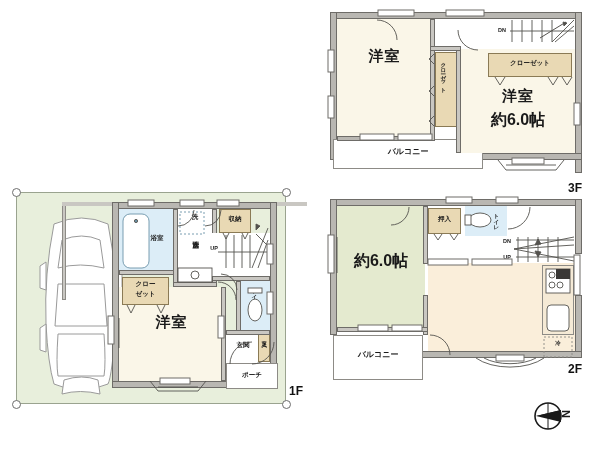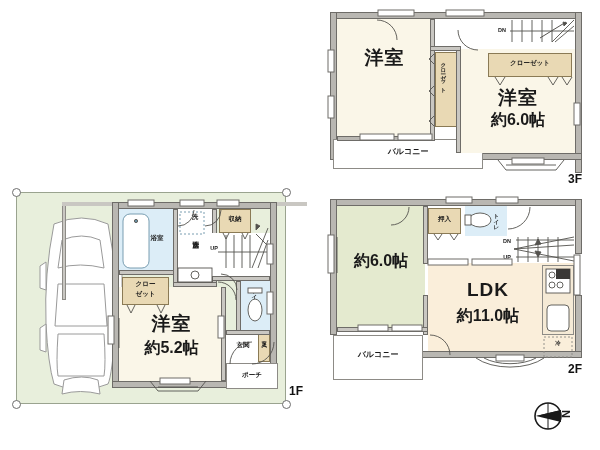--- a/index.html
+++ b/index.html
@@ -13,21 +13,21 @@
   .wall{position:absolute;background:#b9b7b2;border:1px solid #6e6c68;box-sizing:border-box;}
   .wall.thin{background:#c9c7c2;}
   .room{position:absolute;box-sizing:border-box;}
   .rm-yo{background:#faf6e8;}      
   .rm-wa{background:#e4eacf;}      
   .rm-ldk{background:#faeeda;}     
   .rm-white{background:#ffffff;}
   .rm-blue{background:#dcedf7;}    
   .rm-tan{background:#e9d9b4;border:1px solid #8a7a55;}
   .lbl{position:absolute;text-align:center;line-height:1.05;white-space:nowrap;}
-  .lbl-big{font-size:19px;font-weight:700;letter-spacing:1px;}
+  .lbl-big{font-size:15px;font-weight:700;letter-spacing:1px;}
   .lbl-mid{font-size:16px;font-weight:700;}
   .lbl-sm{font-size:8px;font-weight:700;}
   .lbl-xs{font-size:6.5px;font-weight:700;}
   .lbl-tiny{font-size:5.5px;font-weight:700;}
   .vert{writing-mode:vertical-rl;text-orientation:upright;white-space:nowrap;}
   .floor-tag{position:absolute;font-size:12px;font-weight:700;color:#111;}
   
   .site{position:absolute;border:1px solid #9aa38f;background:#e8efdc;box-sizing:border-box;}
   .site-dot{position:absolute;width:7px;height:7px;border-radius:50%;background:#fff;border:1.5px solid #6d6d6d;}
   .bal{position:absolute;background:#ffffff;border:1px solid #8d8b86;box-sizing:border-box;}
@@ -100,21 +100,21 @@
       <rect x="116" y="2" width="38" height="6"></rect>
       <rect x="-2" y="42" width="6" height="22"></rect>
       <rect x="-2" y="88" width="6" height="22"></rect>
       <rect x="244" y="95" width="6" height="22"></rect>
       <rect x="30" y="126" width="34" height="6"></rect>
       <rect x="68" y="126" width="34" height="6"></rect>
       <rect x="182" y="150" width="32" height="6"></rect>
     </g>
   </svg>
 
-  <div class="floor-tag" style="left:238px;top:164px;">3F</div>
+  <div class="floor-tag" style="left:238px;top:173px;">3F</div>
 </div>
 
 <div class="plan" id="f2" style="left:330px;top:195px;width:262px;height:195px;">
 
   <div class="wall" style="left:0px;top:4px;width:252px;height:7px;"></div>
   <div class="wall" style="left:0px;top:4px;width:7px;height:136px;"></div>
   <div class="wall" style="left:245px;top:4px;width:7px;height:55px;"></div>
   <div class="wall" style="left:245px;top:100px;width:7px;height:63px;"></div>
   <div class="wall" style="left:75px;top:156px;width:177px;height:7px;"></div>
 
@@ -129,22 +129,20 @@
 
   <div class="room rm-tan" style="left:98px;top:13px;width:33px;height:26px;"></div>
   <div class="lbl lbl-xs" style="left:98px;top:21px;width:33px;">押入</div>
 
   <div class="room rm-blue" style="left:135px;top:11px;width:42px;height:30px;"></div>
   <div class="lbl lbl-tiny vert" style="left:163px;top:14px;">トイレ</div>
 
   <div class="room rm-white" style="left:98px;top:41px;width:147px;height:27px;"></div>
 
   <div class="room rm-ldk" style="left:98px;top:68px;width:147px;height:88px;"></div>
-  <div class="lbl lbl-big" style="left:98px;top:85px;width:120px;">LDK</div>
-  <div class="lbl lbl-mid" style="left:98px;top:113px;width:120px;">約11.0帖</div>
 
   <div class="room" style="left:212px;top:70px;width:32px;height:70px;background:#f5ead6;border:1px solid #8d8b86;"></div>
 
   <div class="lbl lbl-tiny" style="left:216px;top:146px;width:24px;">冷</div>
 
   <div class="lbl lbl-tiny" style="left:169px;top:44px;width:16px;">DN</div>
   <div class="lbl lbl-tiny" style="left:169px;top:60px;width:16px;">UP</div>
 
   <svg class="svgabs" width="262" height="195">
     <g stroke="#54524e" stroke-width="0.9" fill="none">
@@ -257,21 +255,20 @@
 
   <div class="room rm-tan" style="left:110px;top:89px;width:47px;height:28px;"></div>
   <div class="lbl lbl-xs" style="left:110px;top:93px;width:47px;">クロー</div>
   <div class="lbl lbl-xs" style="left:110px;top:103px;width:47px;">ゼット</div>
 
   <div class="room rm-yo" style="left:107px;top:99px;width:105px;height:94px;"></div>
   <div class="room rm-tan" style="left:110px;top:89px;width:47px;height:28px;"></div>
   <div class="lbl lbl-xs" style="left:110px;top:93px;width:47px;">クロー</div>
   <div class="lbl lbl-xs" style="left:110px;top:103px;width:47px;">ゼット</div>
   <div class="lbl lbl-big" style="left:107px;top:126px;width:105px;">洋室</div>
-  <div class="lbl lbl-mid" style="left:107px;top:152px;width:105px;">約5.2帖</div>
   <div class="wall thin" style="left:209px;top:99px;width:5px;height:94px;"></div>
 
   <div class="room rm-white" style="left:214px;top:145px;width:44px;height:30px;"></div>
   <div class="lbl lbl-xs" style="left:214px;top:154px;width:34px;">玄関</div>
   <div class="room rm-tan" style="left:246px;top:146px;width:12px;height:28px;"></div>
   <div class="lbl lbl-tiny vert" style="left:249px;top:149px;">下足入</div>
   <div class="wall thin" style="left:214px;top:142px;width:44px;height:5px;"></div>
 
   <div class="bal" style="left:214px;top:175px;width:52px;height:26px;"></div>
   <div class="lbl lbl-xs" style="left:214px;top:184px;width:52px;">ポーチ</div>

